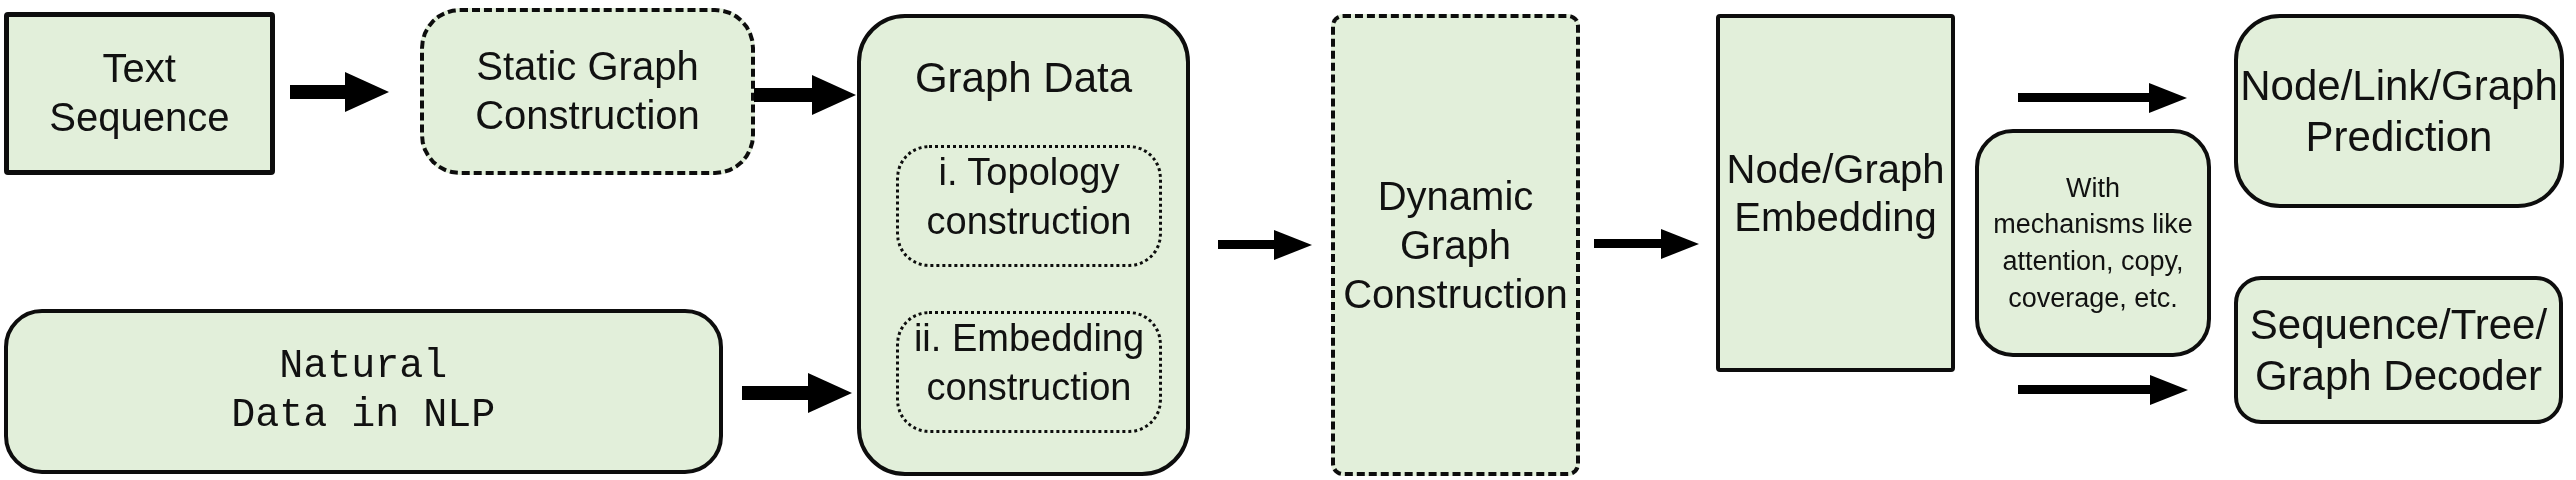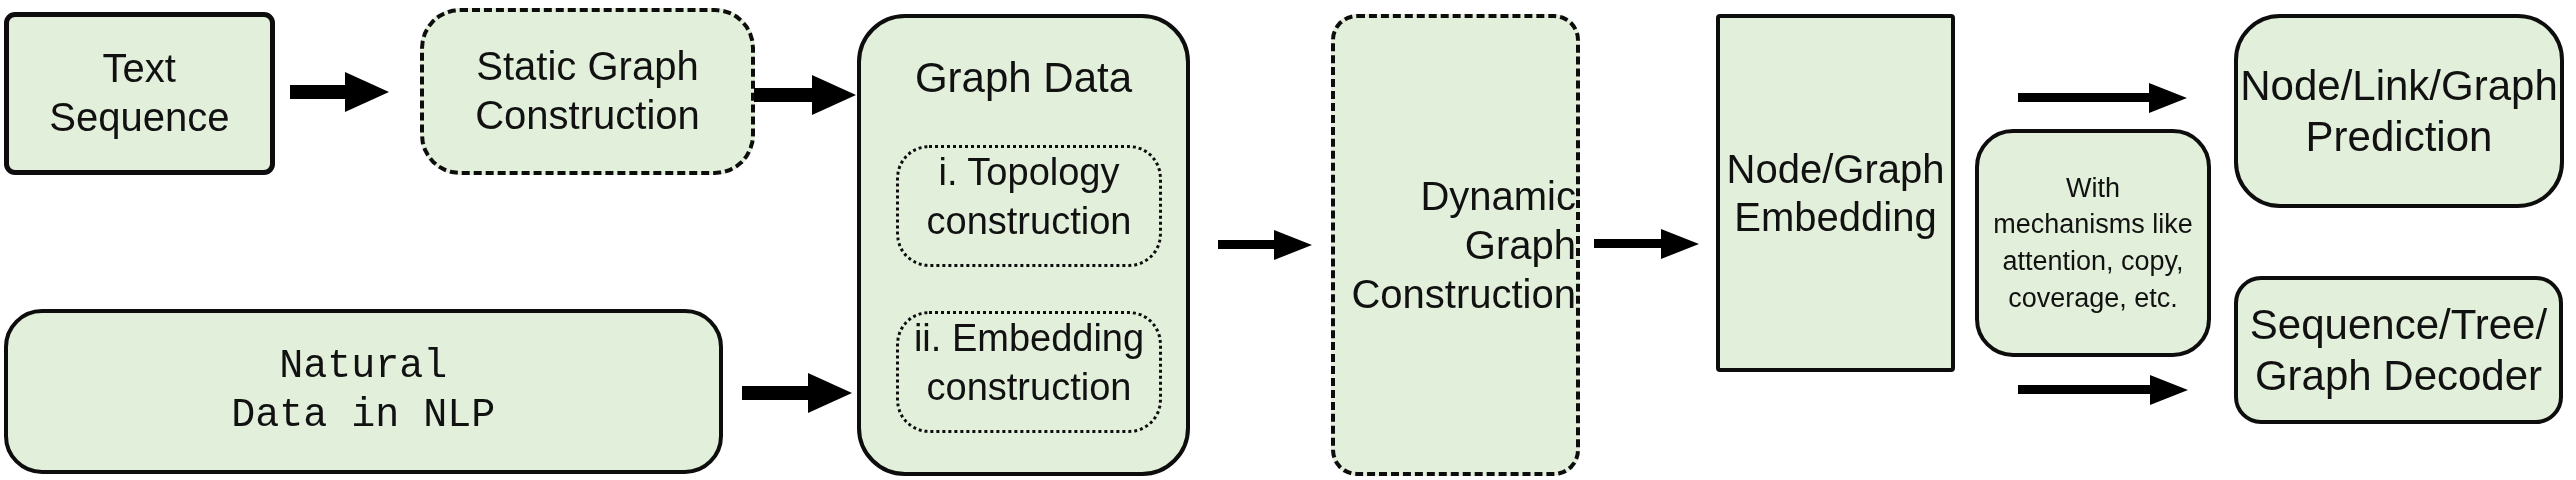--- a/index.html
+++ b/index.html
@@ -55,21 +55,21 @@
     border-top:15.3px solid transparent;
     border-bottom:15.3px solid transparent;
     border-left:38px solid var(--arrow,#000);
   }
 </style>
 </head>
 <body>
 
 <div class="stage">
 
-  <div class="box" style="left:3.8px;top:11.5px;width:271px;height:163px;border-radius:11px;border-width:5.7px;">
+  <div class="box" style="left:3.8px;top:11.5px;width:271px;height:163px;border-radius:4px;border-width:5.7px;">
     <span class="ln">Text</span>
     <span class="ln">Sequence</span>
   </div>
 
   <div class="arrow thick" style="left:290px;top:72px;width:99px;">
     <div class="shaft"></div>
     <div class="head"></div>
   </div>
 
   <div class="box dashed" style="left:420px;top:7.7px;width:335px;height:167px;border-radius:40px;">
@@ -102,21 +102,21 @@
       <span class="ln">ii. Embedding</span>
       <span class="ln">construction</span>
     </div>
   </div>
 
   <div class="arrow thin" style="left:1218px;top:229px;width:94px;">
     <div class="shaft"></div>
     <div class="head"></div>
   </div>
 
-  <div class="box dashed" style="left:1331px;top:14.4px;width:249px;height:462px;border-radius:26px;align-items:flex-end;">
+  <div class="box dashed" style="left:1331px;top:14.4px;width:249px;height:462px;border-radius:12px;">
     <span class="ln">Dynamic</span>
     <span class="ln">Graph</span>
     <span class="ln">Construction</span>
   </div>
 
   <div class="arrow thin" style="left:1594px;top:228px;width:105px;">
     <div class="shaft"></div>
     <div class="head"></div>
   </div>
 

